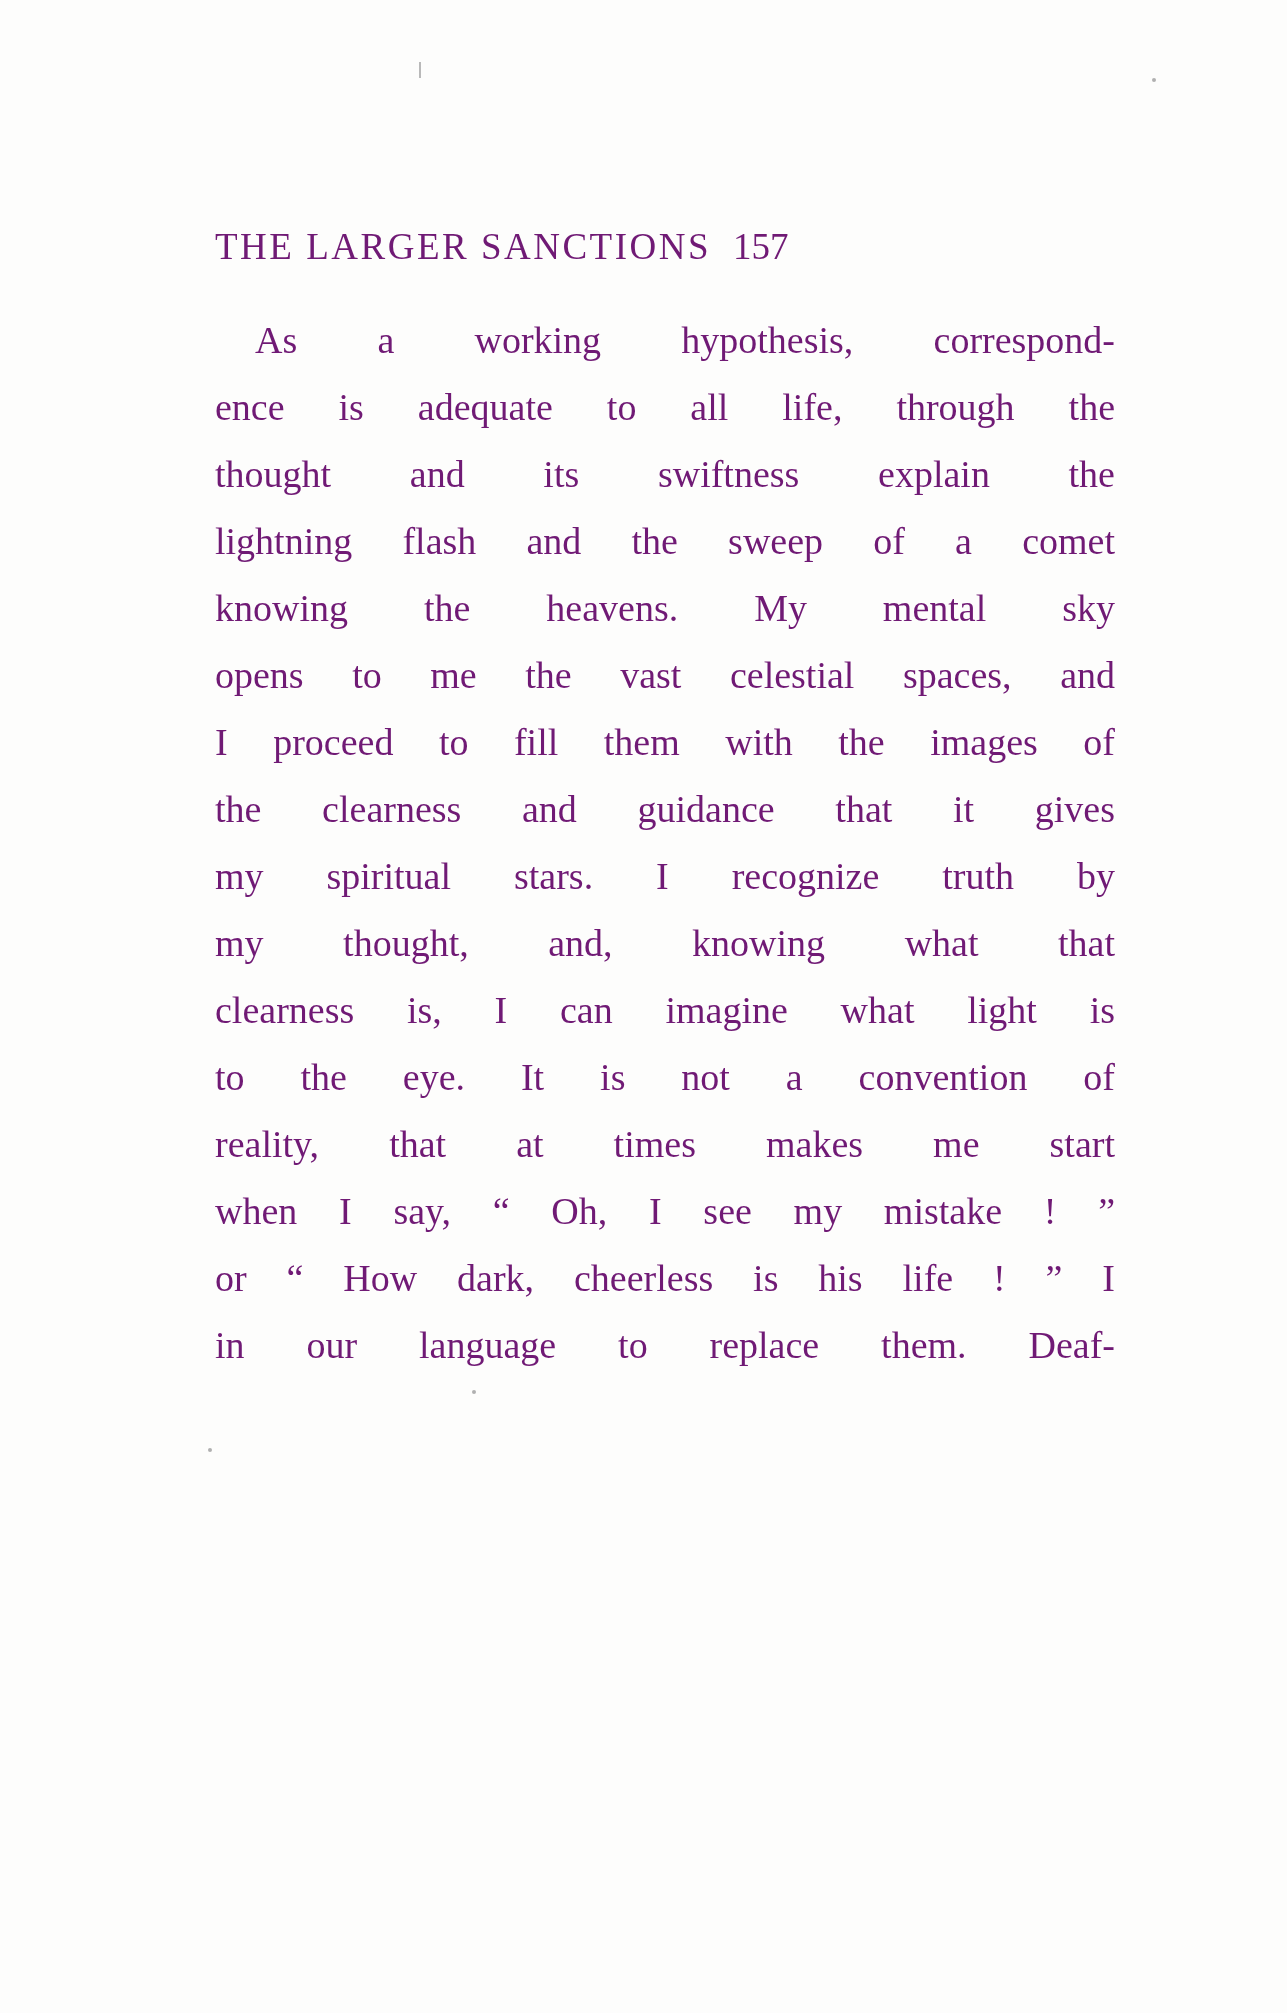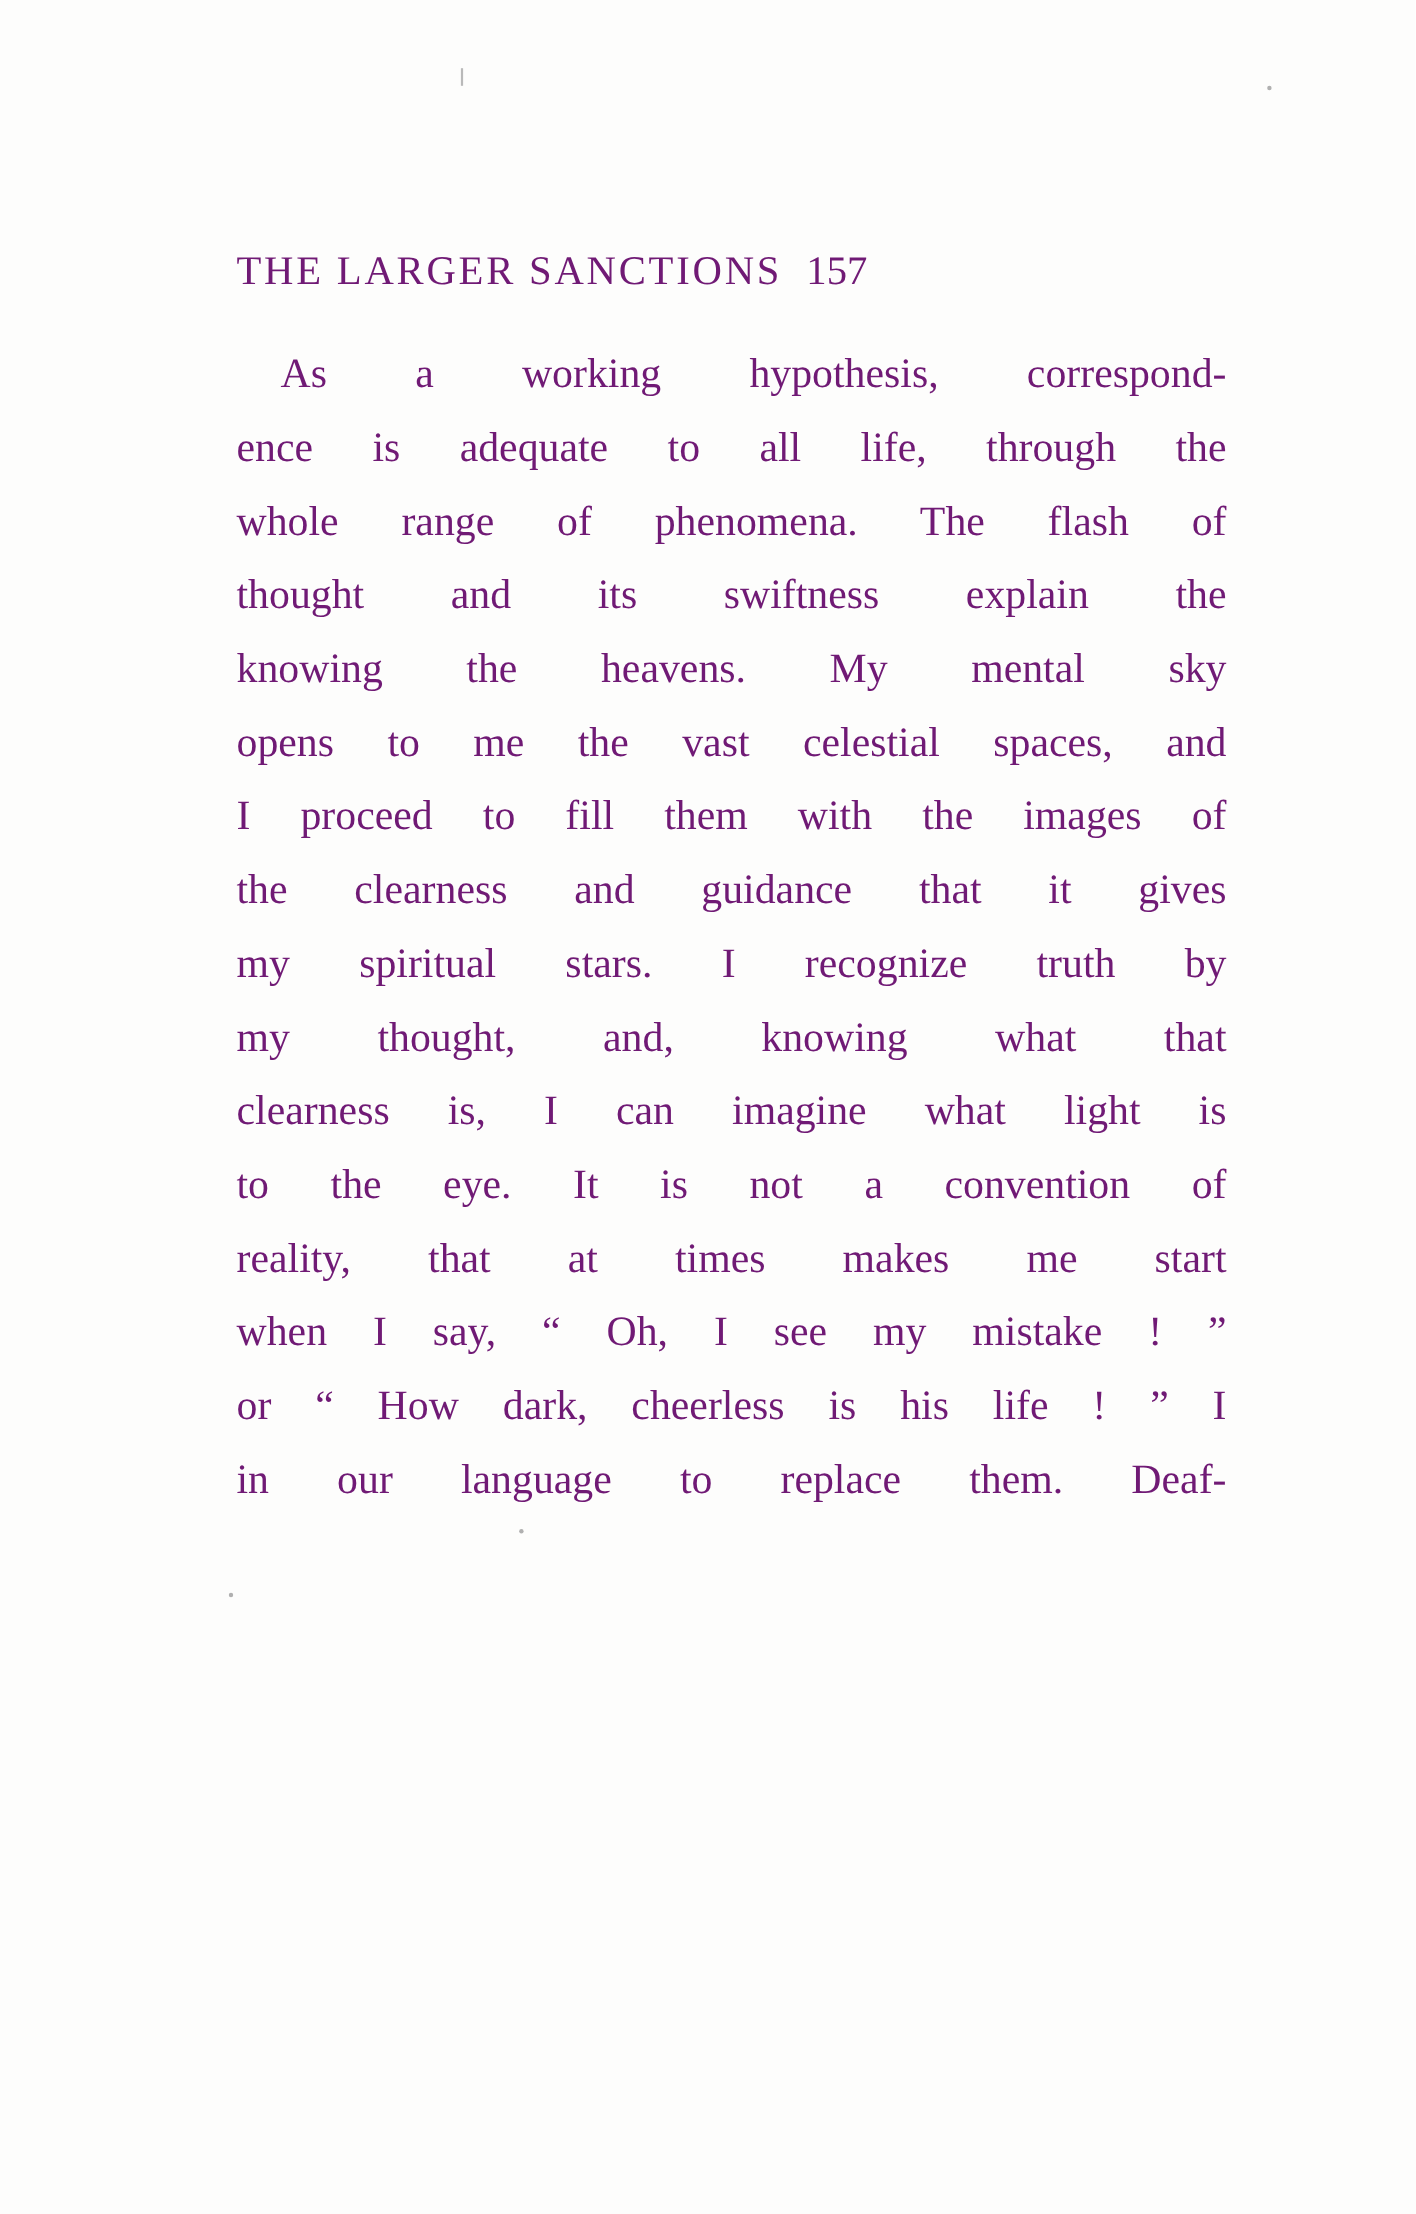--- a/index.html
+++ b/index.html
@@ -75,22 +75,22 @@
 
   <div class="content">
 
     <div class="running-head">
       <span class="title">THE  LARGER  SANCTIONS</span><span class="folio">157</span>
     </div>
 
     <div class="body-text">
       <span class="line just"><span class="indent"></span><span>As  a  working  hypothesis,  correspond-</span></span>
       <span class="line just">ence  is  adequate  to  all  life,  through  the</span>
-      <span class="line just">whole range of phenomena.   The flash of</span>
       <span class="line just">thought  and  its  swiftness  explain  the</span>
+      <span class="line just">lightning  flash  and  the  sweep  of  a  comet</span>
       <span class="line just">knowing  the  heavens.   My  mental  sky</span>
       <span class="line just">opens to me the vast celestial spaces, and</span>
       <span class="line just">I  proceed  to  fill  them  with  the  images  of</span>
       <span class="line just">the  clearness  and  guidance  that  it  gives</span>
       <span class="line just">my  spiritual  stars.   I  recognize  truth  by</span>
       <span class="line just">my  thought,  and,  knowing  what  that</span>
       <span class="line just">clearness  is,  I  can  imagine  what  light  is</span>
       <span class="line just">to  the  eye.   It  is  not  a  convention  of</span>
       <span class="line just">reality,  that  at  times  makes  me  start</span>
       <span class="line just">when  I  say,  “ Oh,  I  see  my  mistake ! ”</span>

